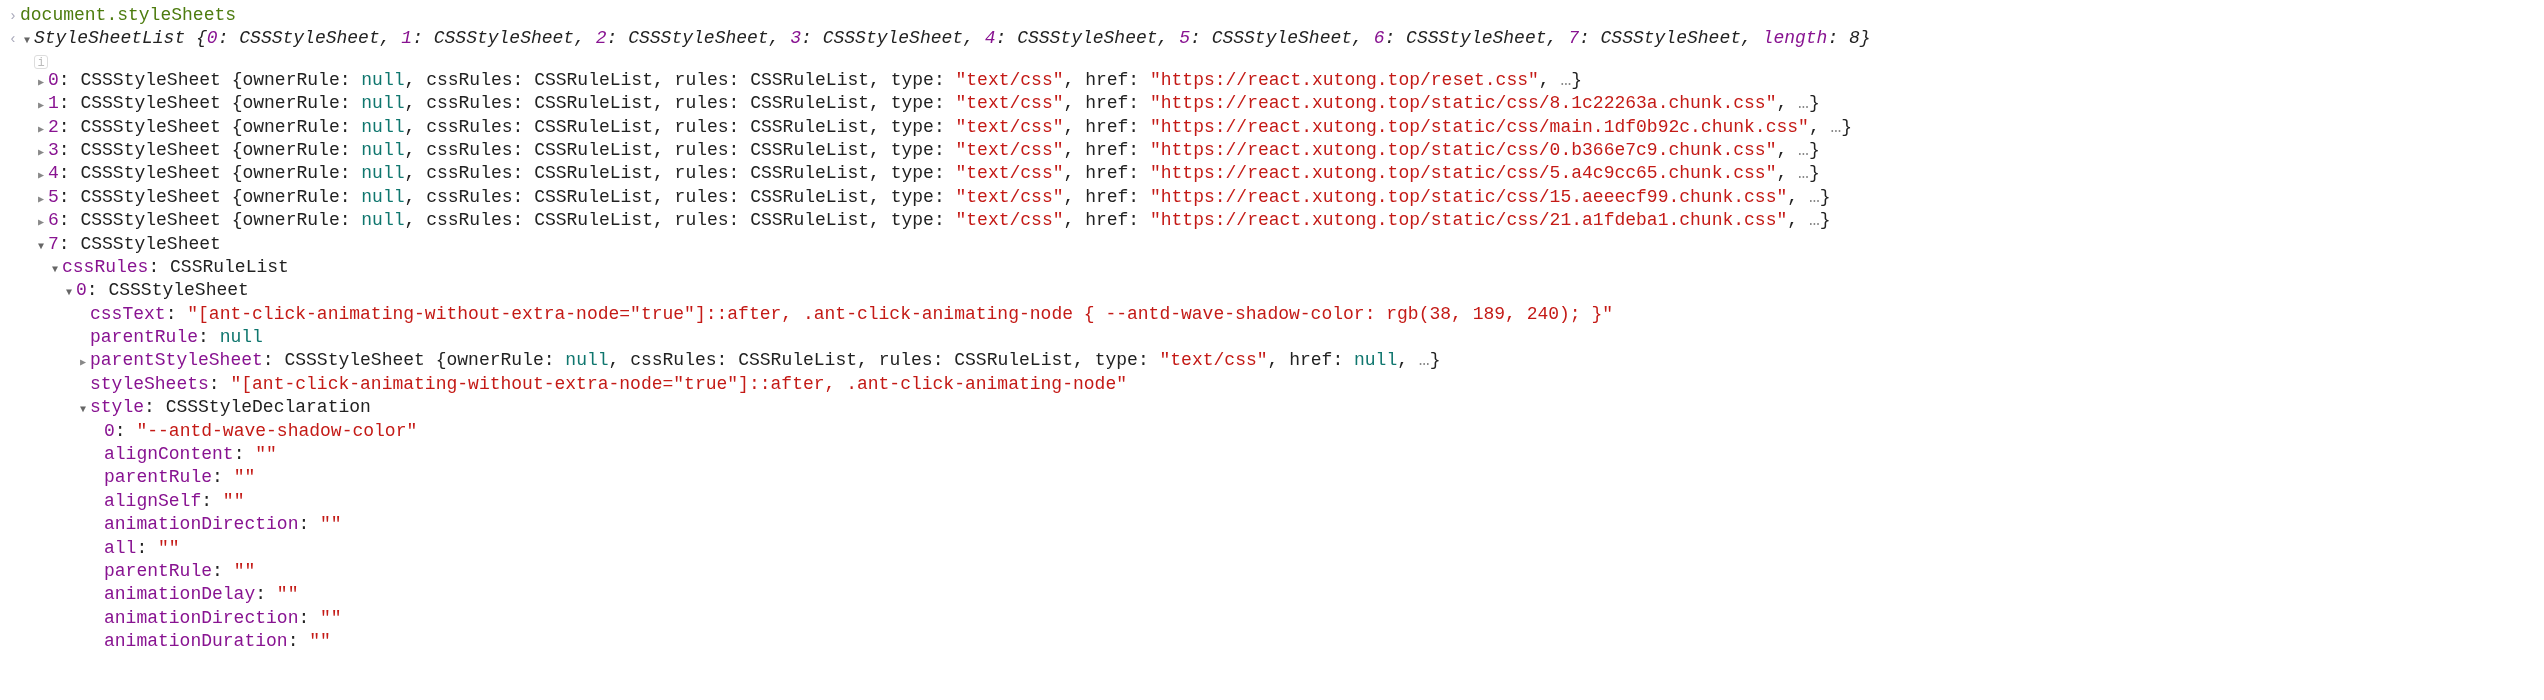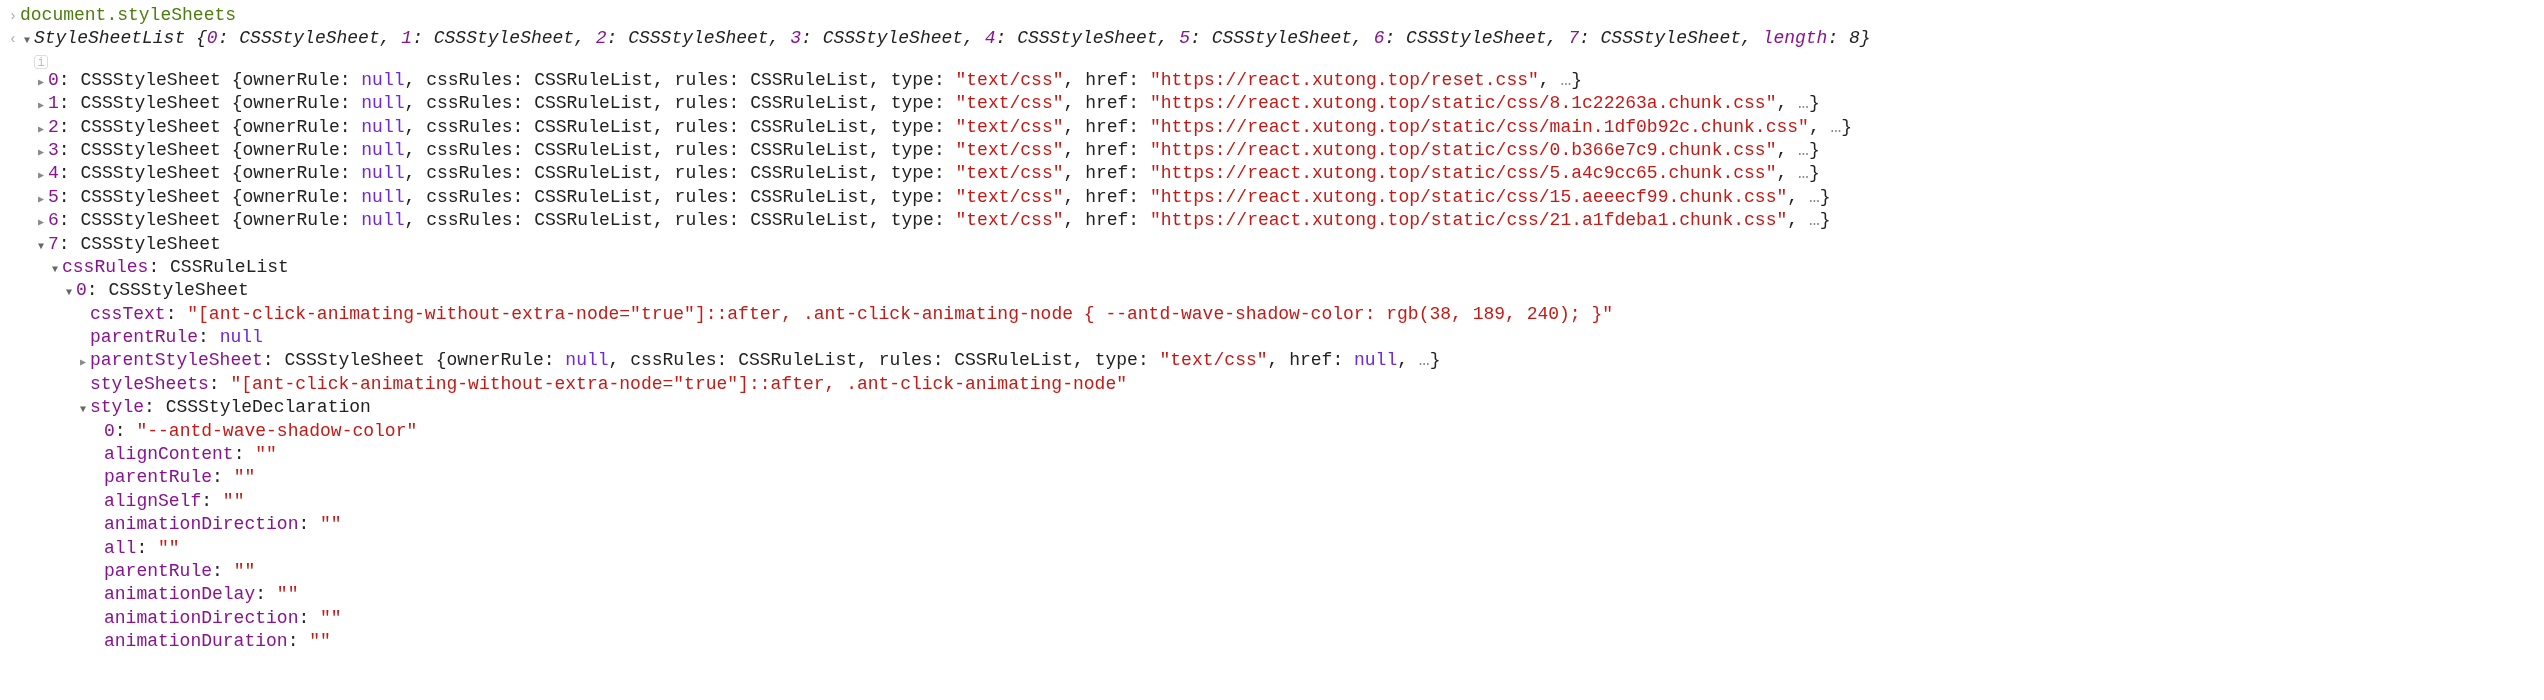--- a/index.html
+++ b/index.html
@@ -24,21 +24,21 @@
     cursor: pointer;
   }
   .arrow.collapsed::before { content: "▶"; font-size: 10px; }
   .arrow.expanded::before { content: "▼"; font-size: 10px; color: #666; }
   .spacer { display: inline-block; width: 14px; flex-shrink: 0; }
   .prompt-in { color: #aab; }
   .prompt-out { color: #aab; }
   .input-text { color: #4d7c0f; }
   .italic { font-style: italic; }
   .key { color: #881391; }
-  .val-null { color: #6d28d9; }
+  .val-null { color: #0f766e; }
   .val-obj { color: #222; }
   .val-str { color: #c41a16; }
   .brace { color: #222; }
   .punct { color: #222; }
   .dots { color: #888; }
   .clickable { cursor: pointer; }
   .info-icon {
     display:inline-block;
     width:14px;
     font-size:12px;

